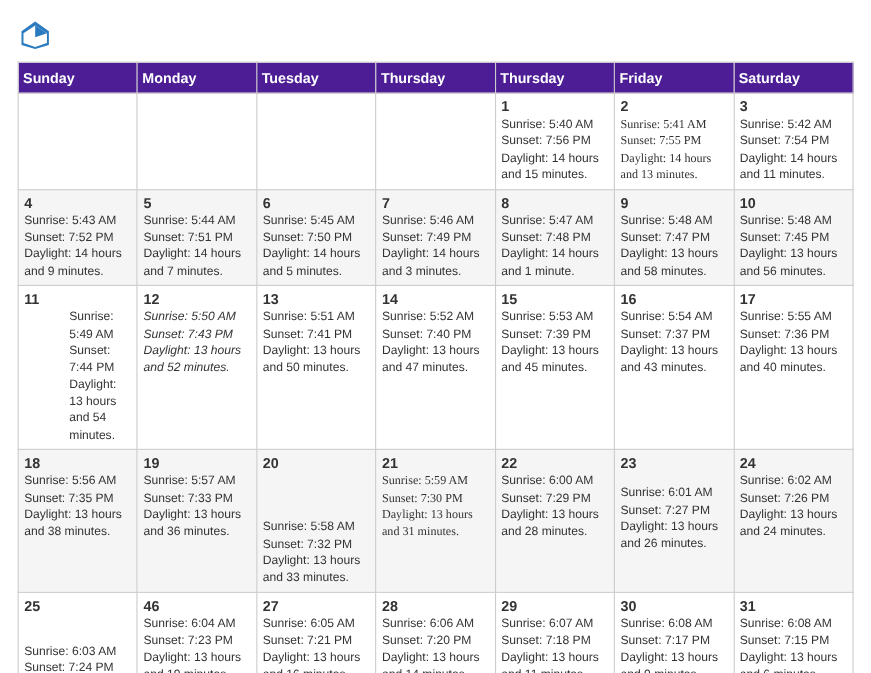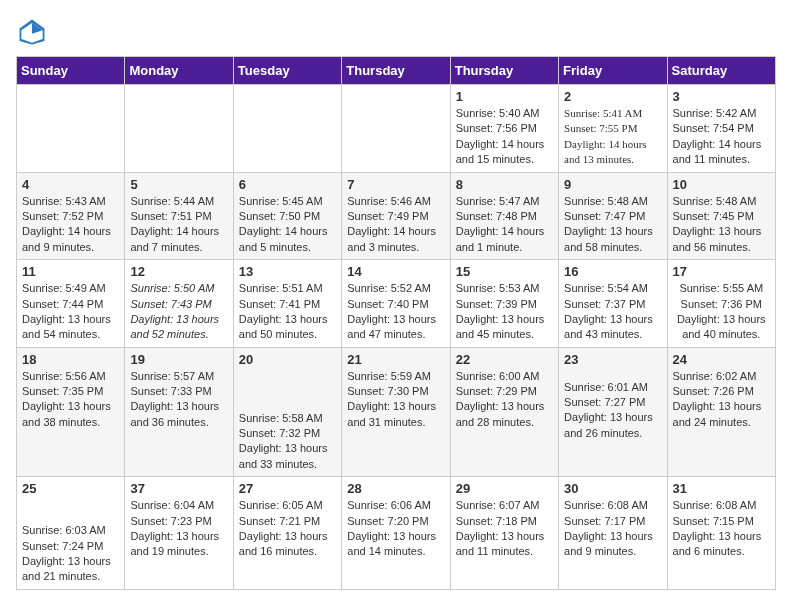--- a/index.html
+++ b/index.html
@@ -192,21 +192,21 @@
         <td>
           <span class="day-num">10</span>
           <div class="day-info" style="white-space: pre-line;">Sunrise: 5:48 AM
 Sunset: 7:45 PM
 Daylight: 13 hours and 56 minutes.</div>
         </td>
       </tr>
       <tr>
         <td>
           <span class="day-num">11</span>
-          <div class="day-info" style="white-space: pre-line;">Sunrise: 5:49 AM
+          <div class="day-info" style="white-space: pre-line; margin-left: 41px;">Sunrise: 5:49 AM
 Sunset: 7:44 PM
 Daylight: 13 hours and 54 minutes.</div>
         </td>
         <td>
           <span class="day-num">12</span>
           <div class="day-info" style="white-space: pre-line; font-style: italic;">Sunrise: 5:50 AM
 Sunset: 7:43 PM
 Daylight: 13 hours and 52 minutes.</div>
         </td>
         <td>
@@ -228,21 +228,21 @@
 Daylight: 13 hours and 45 minutes.</div>
         </td>
         <td>
           <span class="day-num">16</span>
           <div class="day-info" style="white-space: pre-line;">Sunrise: 5:54 AM
 Sunset: 7:37 PM
 Daylight: 13 hours and 43 minutes.</div>
         </td>
         <td>
           <span class="day-num">17</span>
-          <div class="day-info" style="white-space: pre-line; text-align: center;">Sunrise: 5:55 AM
+          <div class="day-info" style="white-space: pre-line;">Sunrise: 5:55 AM
 Sunset: 7:36 PM
 Daylight: 13 hours and 40 minutes.</div>
         </td>
       </tr>
       <tr>
         <td>
           <span class="day-num">18</span>
           <div class="day-info" style="white-space: pre-line;">Sunrise: 5:56 AM
 Sunset: 7:35 PM
 Daylight: 13 hours and 38 minutes.</div>
@@ -254,21 +254,21 @@
 Daylight: 13 hours and 36 minutes.</div>
         </td>
         <td>
           <span class="day-num">20</span>
           <div class="day-info" style="white-space: pre-line; margin-top: 44px;">Sunrise: 5:58 AM
 Sunset: 7:32 PM
 Daylight: 13 hours and 33 minutes.</div>
         </td>
         <td>
           <span class="day-num">21</span>
-          <div class="day-info" style="white-space: pre-line;">Sunrise: 5:59 AM
+          <div class="day-info" style="white-space: pre-line; font-family: Liberation Serif, serif;">Sunrise: 5:59 AM
 Sunset: 7:30 PM
 Daylight: 13 hours and 31 minutes.</div>
         </td>
         <td>
           <span class="day-num">22</span>
           <div class="day-info" style="white-space: pre-line;">Sunrise: 6:00 AM
 Sunset: 7:29 PM
 Daylight: 13 hours and 28 minutes.</div>
         </td>
         <td>
@@ -285,21 +285,21 @@
         </td>
       </tr>
       <tr>
         <td>
           <span class="day-num">25</span>
           <div class="day-info" style="white-space: pre-line; margin-top: 27px;">Sunrise: 6:03 AM
 Sunset: 7:24 PM
 Daylight: 13 hours and 21 minutes.</div>
         </td>
         <td>
-          <span class="day-num">37</span>
+          <span class="day-num">46</span>
           <div class="day-info" style="white-space: pre-line;">Sunrise: 6:04 AM
 Sunset: 7:23 PM
 Daylight: 13 hours and 19 minutes.</div>
         </td>
         <td>
           <span class="day-num">27</span>
           <div class="day-info" style="white-space: pre-line;">Sunrise: 6:05 AM
 Sunset: 7:21 PM
 Daylight: 13 hours and 16 minutes.</div>
         </td>

